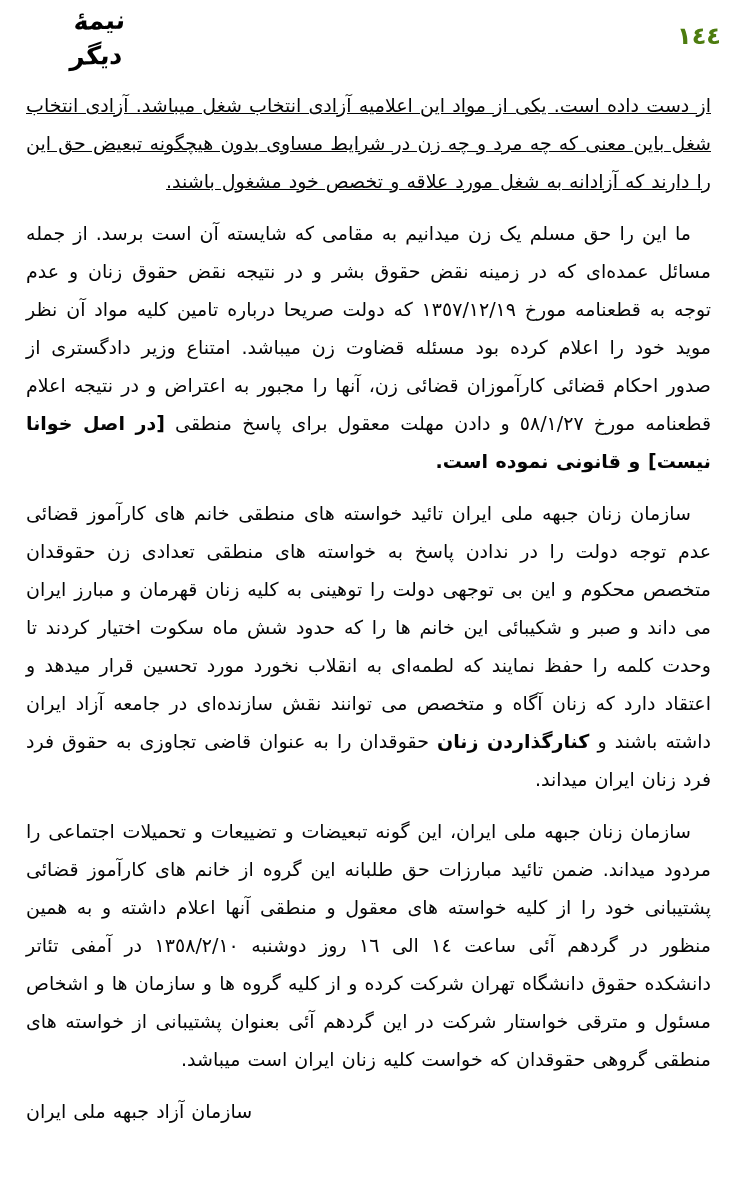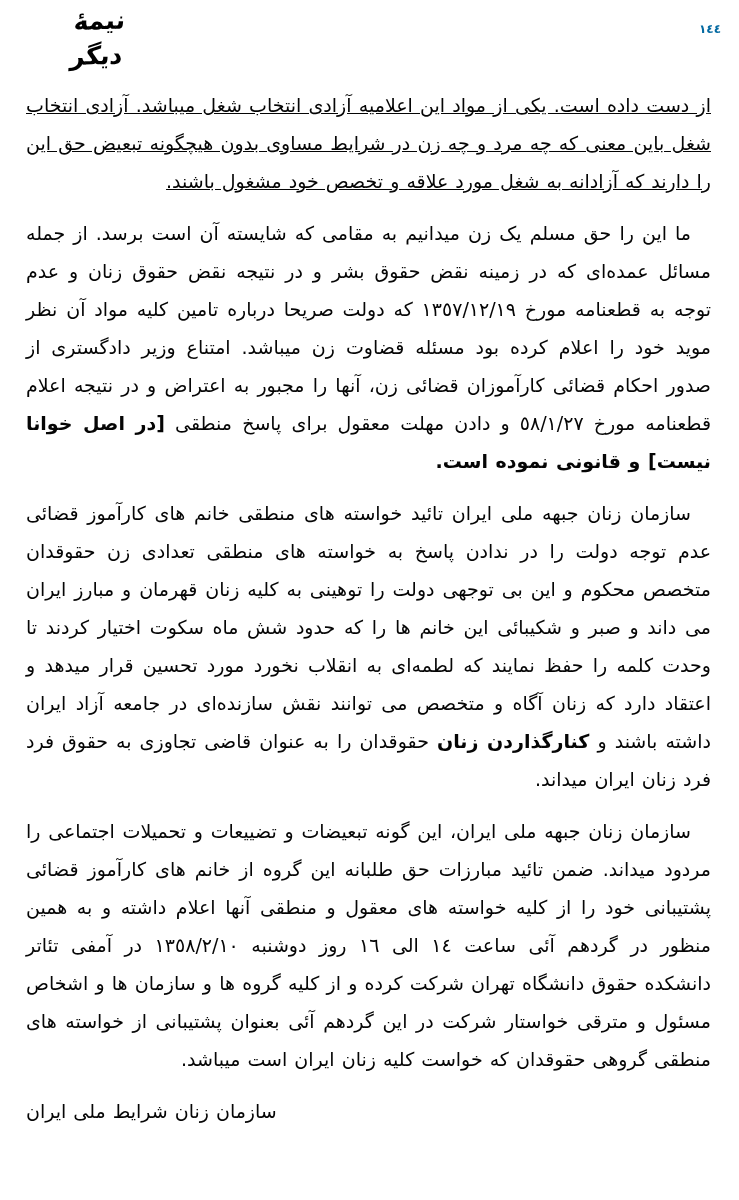--- a/index.html
+++ b/index.html
@@ -30,24 +30,24 @@
     font-weight: 700;
     letter-spacing: 0px;
     transform: rotate(-1.5deg) skewX(-6deg);
     color: #000000;
     line-height: 1.4;
   }
   .page-number {
     position: absolute;
     top: 22px;
     right: 18px;
-    font-size: 12px;
+    font-size: 24px;
     font-weight: 700;
     direction: rtl;
-    color: #0369a1;
+    color: #4d7c0f;
   }
   .article-body {
     position: absolute;
     top: 86px;
     right: 28px;
     left: 26px;
     direction: rtl;
     text-align: justify;
     font-size: 19px;
     line-height: 38px;
@@ -86,17 +86,17 @@
   <div class="article-body">
 
     <p class="continuation"><span>از دست داده است. یکی از مواد این اعلامیه آزادی انتخاب شغل میباشد. آزادی انتخاب شغل باین معنی که چه مرد و چه زن در شرایط مساوی بدون هیچگونه تبعیض حق این را دارند که آزادانه به شغل مورد علاقه و تخصص خود مشغول باشند.</span></p>
 
     <p><span>ما این را حق مسلم یک زن میدانیم به مقامی که شایسته آن است برسد. از جمله مسائل عمده‌ای که در زمینه نقض حقوق بشر و در نتیجه نقض حقوق زنان و عدم توجه به قطعنامه مورخ ١٣٥٧/١٢/١٩ که دولت صریحا درباره تامین کلیه مواد آن نظر موید خود را اعلام کرده بود مسئله قضاوت زن میباشد. امتناع وزیر دادگستری از صدور احکام قضائی کارآموزان قضائی زن، آنها را مجبور به اعتراض و در نتیجه اعلام قطعنامه مورخ ٥٨/١/٢٧ و دادن مهلت معقول برای پاسخ منطقی </span><span class="bold-run">[در اصل خوانا نیست] و قانونی نموده است.</span></p>
 
     <p><span>سازمان زنان جبهه ملی ایران تائید خواسته های منطقی خانم های کارآموز قضائی عدم توجه دولت را در ندادن پاسخ به خواسته های منطقی تعدادی زن حقوقدان متخصص محکوم و این بی توجهی دولت را توهینی به کلیه زنان قهرمان و مبارز ایران می داند و صبر و شکیبائی این خانم ها را که حدود شش ماه سکوت اختیار کردند تا وحدت کلمه را حفظ نمایند که لطمه‌ای به انقلاب نخورد مورد تحسین قرار میدهد و اعتقاد دارد که زنان آگاه و متخصص می توانند نقش سازنده‌ای در جامعه آزاد ایران داشته باشند و </span><span class="bold-run">کنارگذاردن زنان</span><span> حقوقدان را به عنوان قاضی تجاوزی به حقوق فرد فرد زنان ایران میداند.</span></p>
 
     <p><span>سازمان زنان جبهه ملی ایران، این گونه تبعیضات و تضییعات و تحمیلات اجتماعی را مردود میداند. ضمن تائید مبارزات حق طلبانه این گروه از خانم های کارآموز قضائی پشتیبانی خود را از کلیه خواسته های معقول و منطقی آنها اعلام داشته و به همین منظور در گردهم آئی ساعت ١٤ الی ١٦ روز دوشنبه ١٣٥٨/٢/١٠ در آمفی تئاتر دانشکده حقوق دانشگاه تهران شرکت کرده و از کلیه گروه ها و سازمان ها و اشخاص مسئول و مترقی خواستار شرکت در این گردهم آئی بعنوان پشتیبانی از خواسته های منطقی گروهی حقوقدان که خواست کلیه زنان ایران است میباشد.</span></p>
 
-    <div class="signature">سازمان زنان شرایط ملی ایران</div>
+    <div class="signature">سازمان آزاد جبهه ملی ایران</div>
 
   </div>
 
 </div>
 
 </body></html>

